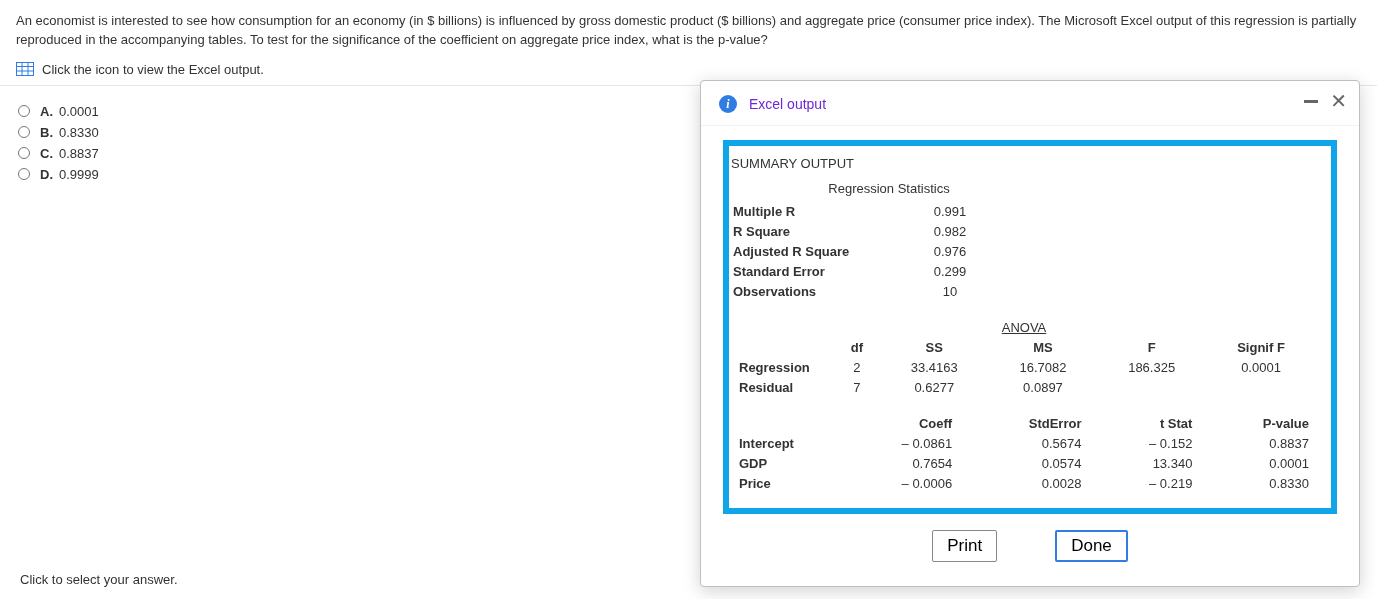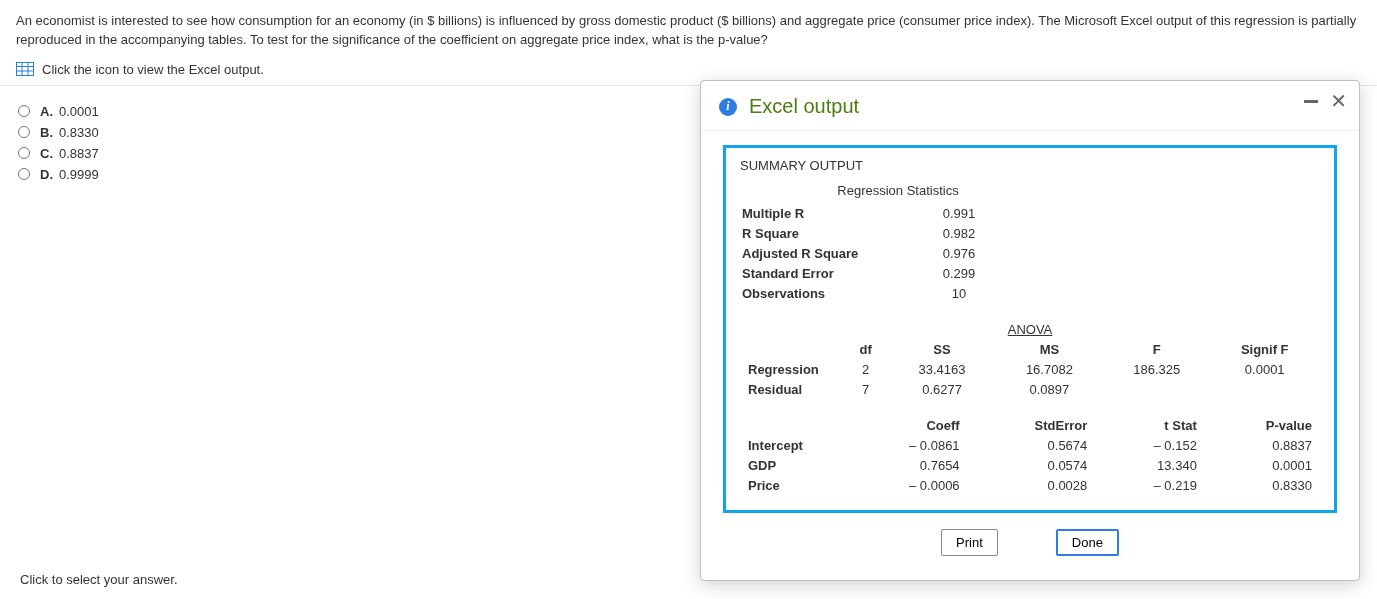--- a/index.html
+++ b/index.html
@@ -9,41 +9,41 @@
   .view-icon { width: 18px; height: 14px; margin-right: 8px; flex: 0 0 auto; }
   .options { padding: 12px 18px; }
   .option-row { display: flex; align-items: center; margin: 6px 0; }
   .radio { width: 12px; height: 12px; border: 1px solid #777; border-radius: 50%; margin-right: 10px; flex: 0 0 auto; cursor: pointer; }
   .opt-label { font-weight: bold; margin-right: 6px; }
   .footer { position: absolute; bottom: 12px; left: 20px; font-size: 13px; }
   
   .modal { position: absolute; left: 700px; top: 80px; width: 660px; background: #fff; border: 1px solid #bfbfbf; border-radius: 4px; box-shadow: 0 4px 18px rgba(0,0,0,0.18); }
   .modal-head { display: flex; align-items: center; padding: 14px 18px 12px 18px; border-bottom: 1px solid rgba(0,0,0,0.05); }
   .info-icon { width: 18px; height: 18px; border-radius: 50%; background: #2f7de1; color: #fff; font-size: 12px; font-weight: bold; display: flex; align-items: center; justify-content: center; margin-right: 12px; font-style: italic; font-family: Georgia, serif; }
-  .modal-title { font-size: 20px; color: #4d7c0f; }
+  .modal-title { font-size: 14px; color: #6d28d9; }
   .modal-ctrls { position: absolute; right: 12px; top: 10px; display:flex; align-items:center; gap:12px;}
   .min-icon { width:14px; height:4px; border-bottom:3px solid #666;}
   .close-icon { font-size:20px; color:#666; cursor:pointer; line-height:1;}
   .modal-body { padding: 14px 22px 10px 22px; }
-  .output-box { border: 3px solid #0ea5e9; padding: 8px 14px 14px 14px; }
+  .output-box { border: 6px solid #0ea5e9; padding: 8px 14px 14px 2px; }
   .box-title { font-weight: normal; padding: 2px 0 8px 0; }
   .tbl { width:100%; font-size:13px; }
   .reg-stats-row td { padding: 1.5px 0; }
   .reg-stats-val { text-align:center; width:110px;}
   .reg-stats-label { font-weight:bold; width:160px;}
   .center-head { text-align:center; padding-bottom:4px; }
   .anova-head { text-align:center; font-weight:normal; padding-bottom:4px;text-decoration:underline;}
   .anova-tbl td, .anova-tbl th { padding: 1.5px 6px; text-align:center; }
   .anova-tbl th { font-weight:bold; }
   .anova-tbl .rowlbl { text-align:left; font-weight:bold; width:100px;}
   .coef-tbl td, .coef-tbl th { padding: 1.5px 6px; text-align:right; }
   .coef-tbl th { font-weight:bold;}
   .coef-tbl .rowlbl { text-align:left; font-weight:bold; width:100px;}
   .btn-row { display:flex; justify-content:center; gap:10px; padding:16px 0 14px 0;}
-  .btn { padding:4px 14px; border:1px solid #888; background:#fff; border-radius:2px; font-size:13px; cursor:pointer;}
+  .btn { padding:4px 14px; border:1px solid #888; background:#fff; border-radius:2px; font-size:17px; cursor:pointer;}
   .btn-primary { border:2px solid #2f7de1;margin-left:48px; }
   .spacer { height:14px; }
 </style>
 </head>
 <body>
 
 <div class="question-text">An economist is interested to see how consumption for an economy (in $ billions) is influenced by gross domestic product ($ billions) and aggregate price (consumer price index). The Microsoft Excel output of this regression is partially reproduced in the accompanying tables. To test for the significance of the coefficient on aggregate price index, what is the p-value?</div>
 
 <div class="view-row">
   <span class="view-icon">

